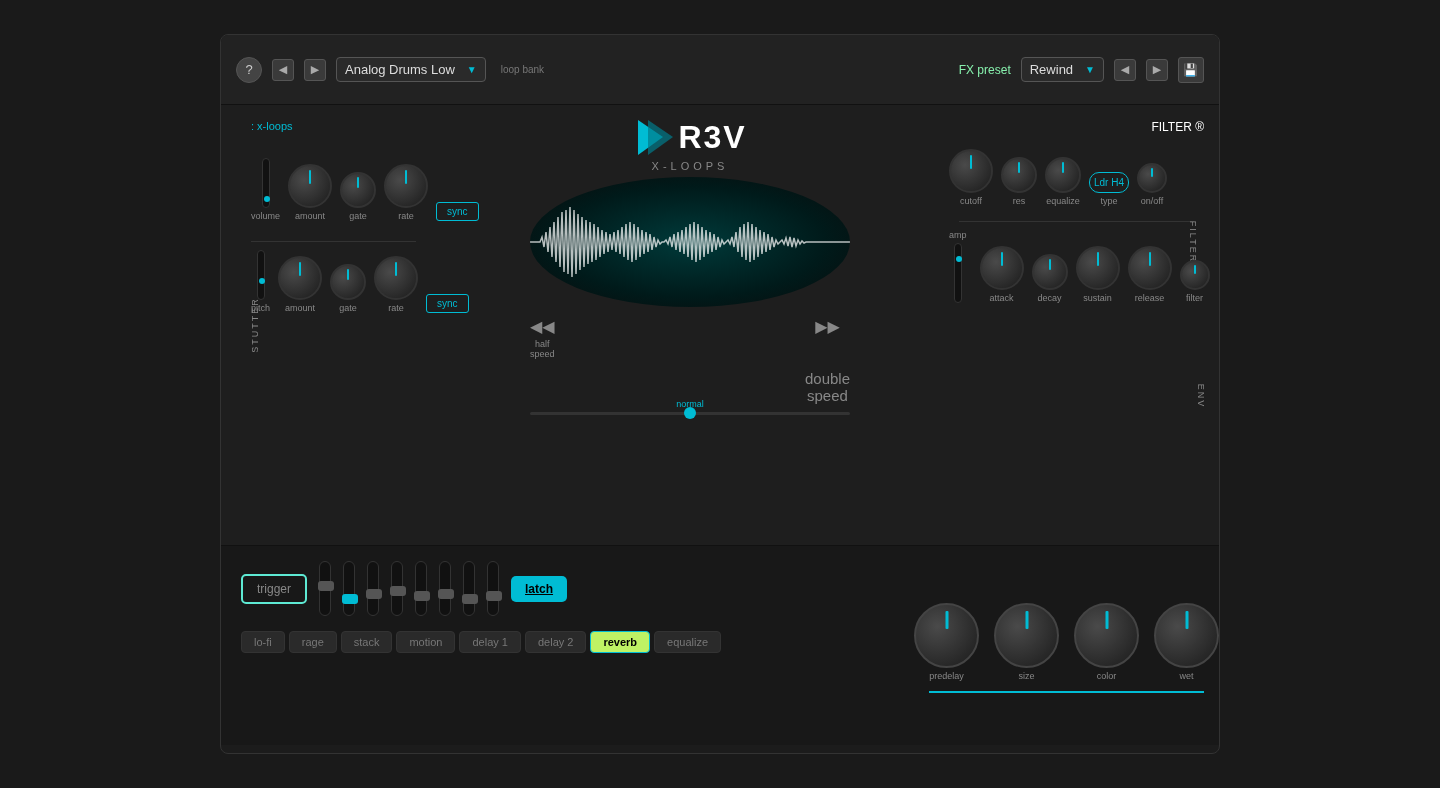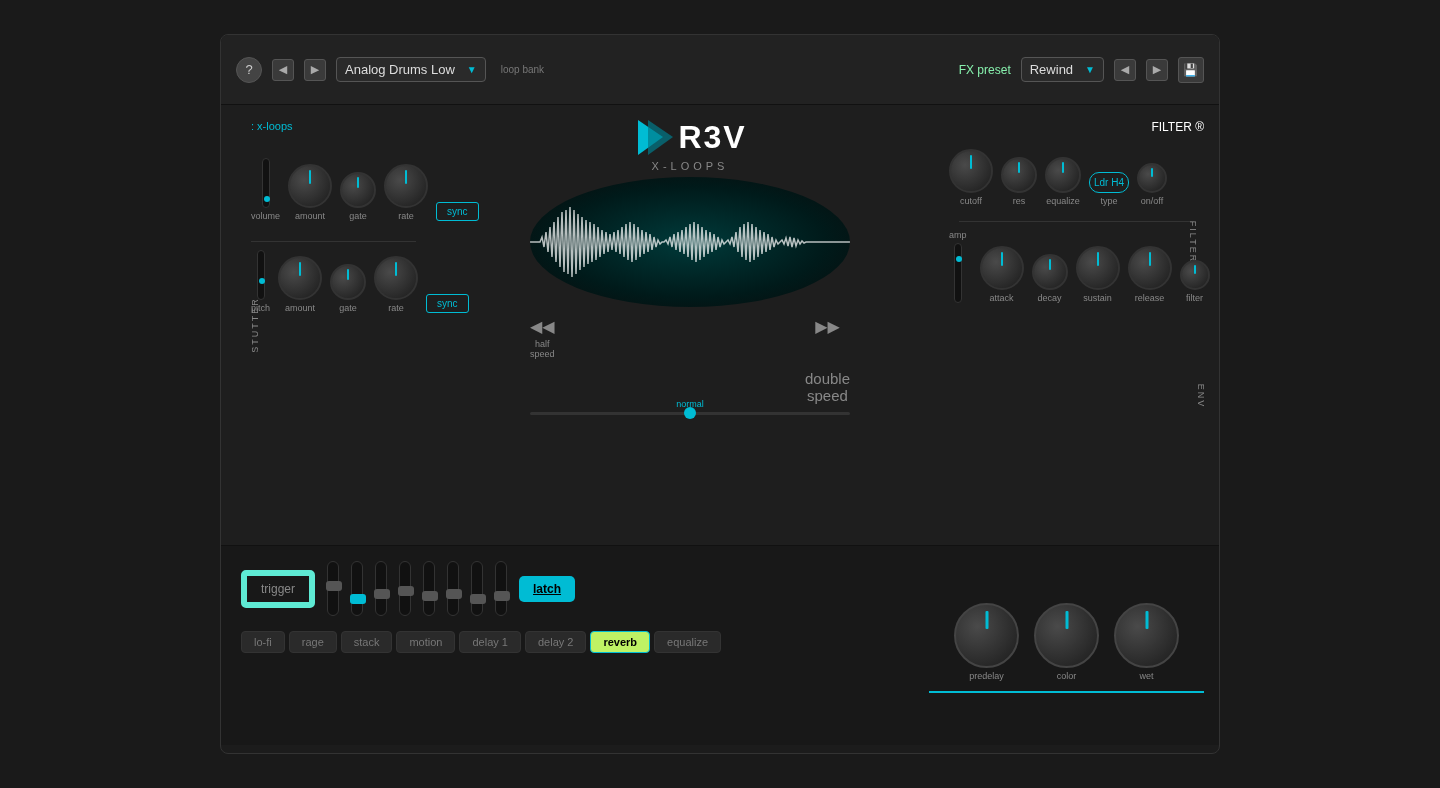--- a/index.html
+++ b/index.html
@@ -313,21 +313,21 @@
     }
     .fx-sliders-row {
       display: flex;
       align-items: center;
       gap: 12px;
       margin-bottom: 15px;
     }
     .trigger-btn {
       padding: 6px 14px;
       background: transparent;
-      border: 6px solid #5eead4;
+      border: 2px solid #5eead4;
       border-radius: 5px;
       color: #888;
       font-size: 12px;
       cursor: pointer;
     }
     .fx-slider {
       display: flex;
       flex-direction: column;
       align-items: center;
     }
@@ -691,20 +691,24 @@
     </div>
 
     <div class="fx-right">
       <div class="reverb-knobs">
         <div class="knob-group">
           <div class="big-knob"></div>
           <span class="knob-label">predelay</span>
         </div>
         <div class="knob-group">
           <div class="big-knob"></div>
+          <span class="knob-label">size</span>
+        </div>
+        <div class="knob-group">
+          <div class="big-knob"></div>
           <span class="knob-label">color</span>
         </div>
         <div class="knob-group">
           <div class="big-knob"></div>
           <span class="knob-label">wet</span>
         </div>
       </div>
       <div class="reverb-line"></div>
     </div>
 

